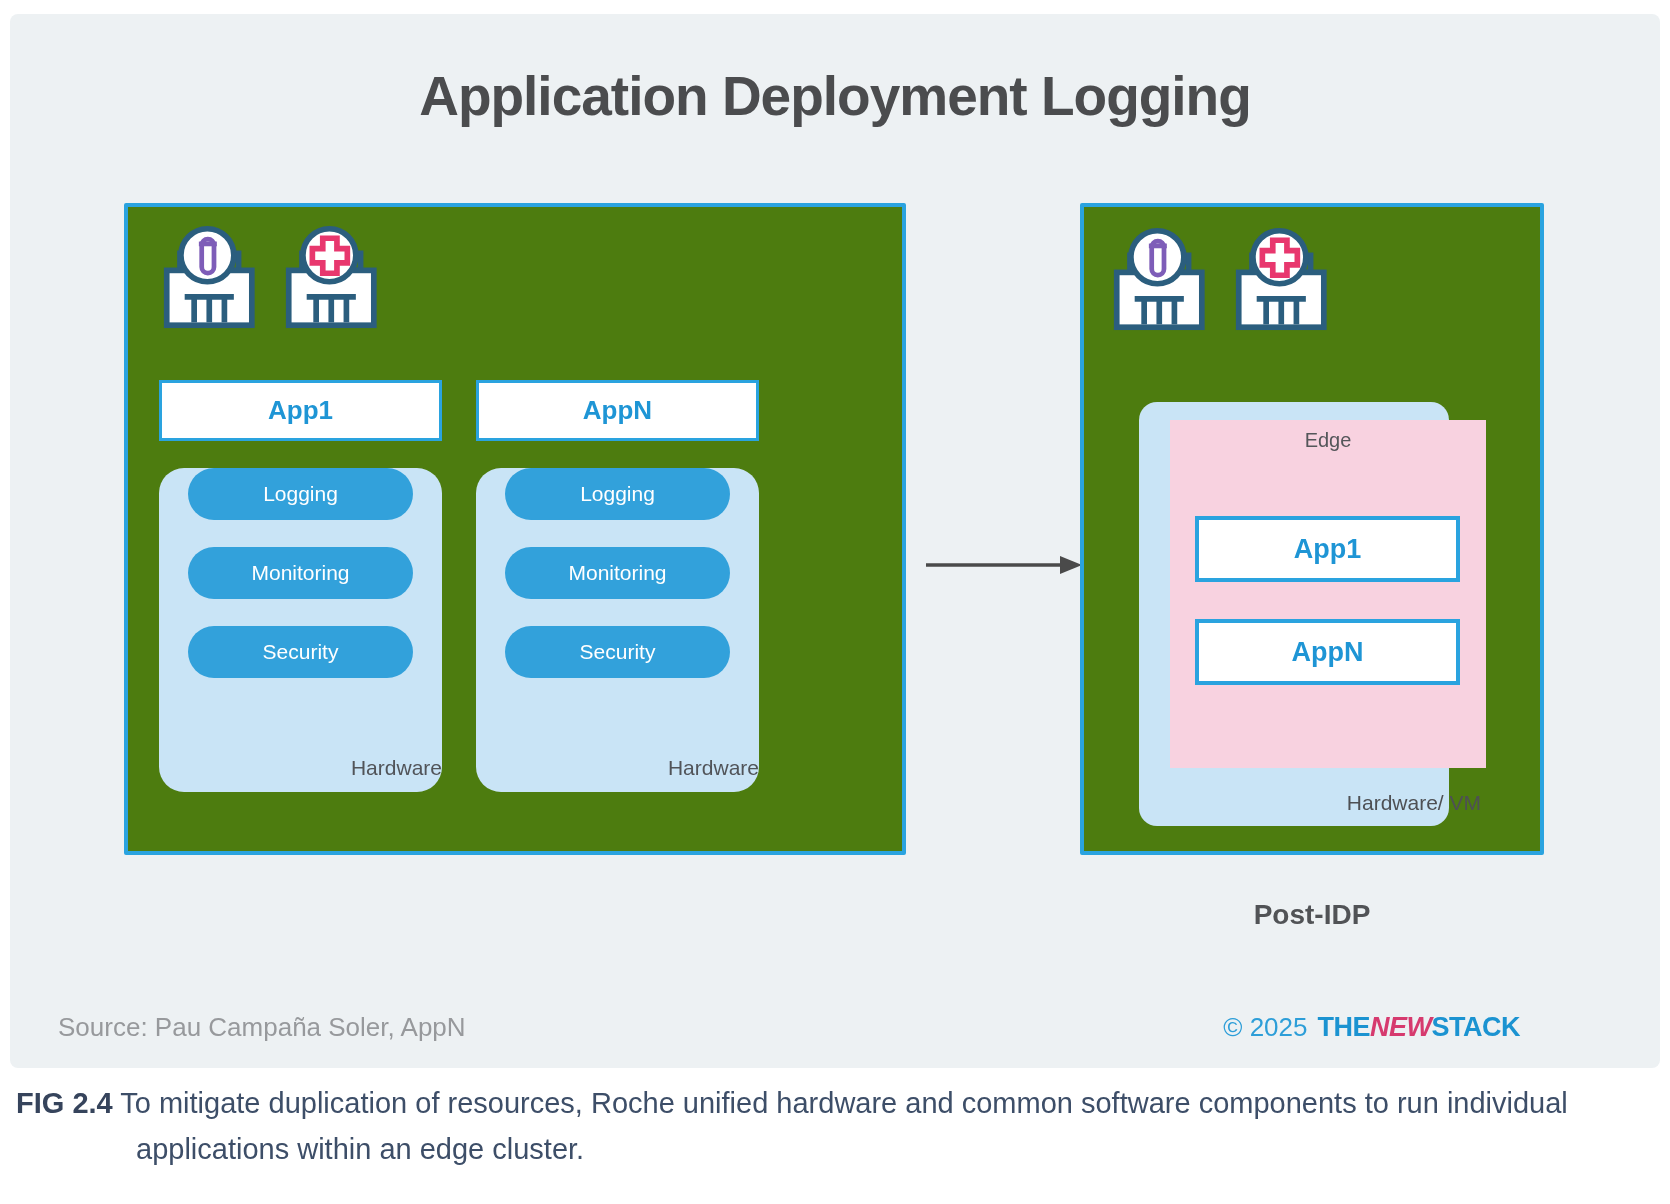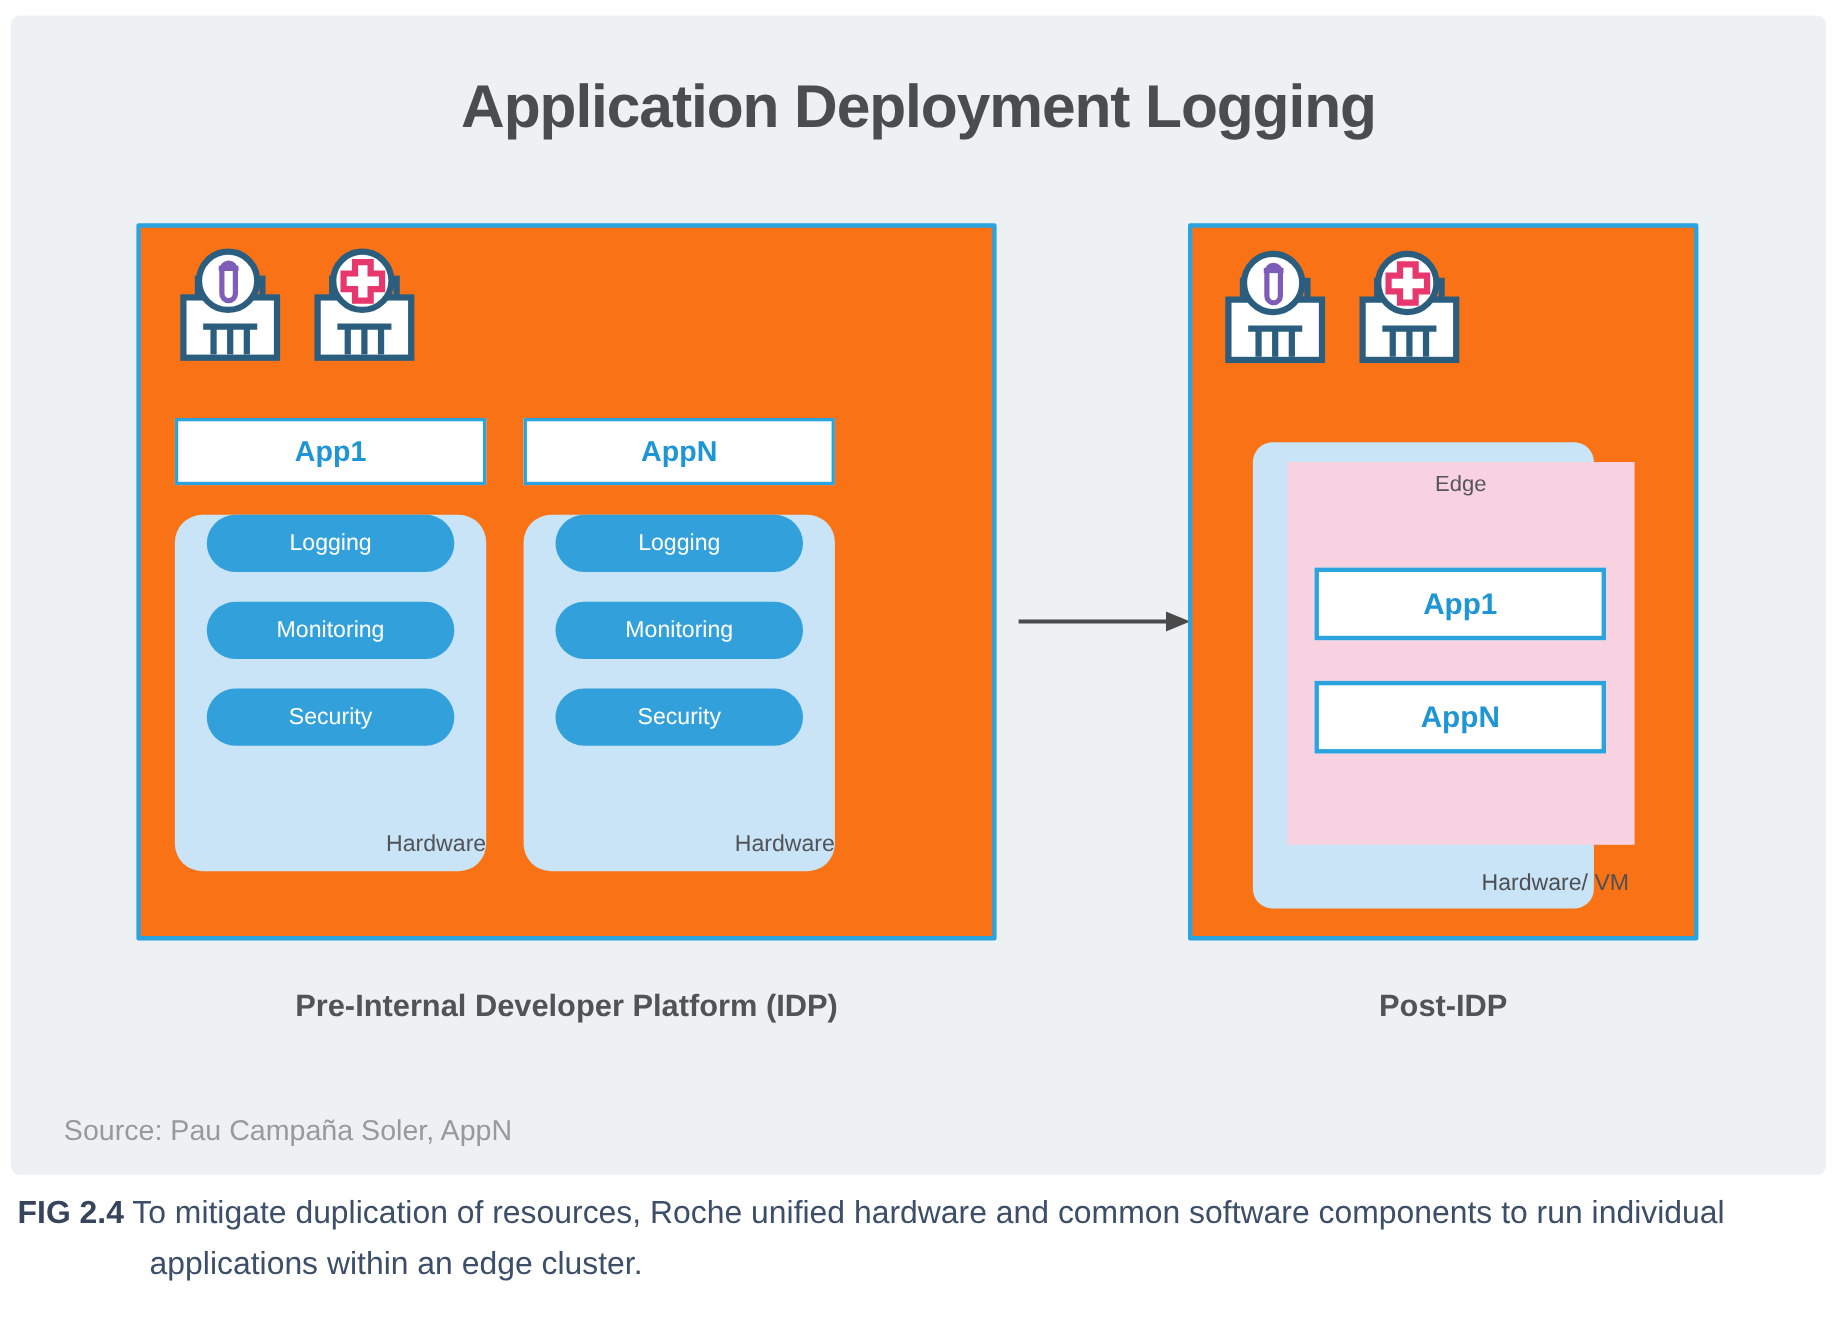--- a/index.html
+++ b/index.html
@@ -11,21 +11,21 @@
   .panel {
     position:absolute; left:10px; top:14px; width:1650px; height:1054px;
     background:#edf1f3; border-radius:8px;
   }
   .title {
     position:absolute; left:0; top:50px; width:100%; text-align:center;
     font-size:55px; font-weight:700; color:#4b4c4e; letter-spacing:-1px;
     font-stretch:condensed;
   }
   .group-box {
-    position:absolute; background:#f97316; border:4px solid #2aa3df; border-radius:2px;
+    position:absolute; background:#4d7c0f; border:4px solid #2aa3df; border-radius:2px;
   }
   .left-box  { left:114px; top:189px; width:782px; height:652px; }
   .right-box { left:1070px; top:189px; width:464px; height:652px; }
 
   .icons-row { position:absolute; display:flex; gap:10px; }
   .icons-left  { left:30px; top:18px; }
   .icons-right { left:24px; top:20px; }
   .building { width:112px; height:104px; }
 
   .stack-col { position:absolute; top:173px; width:283px; }
@@ -190,23 +190,26 @@
       <div class="hwc">
         <div class="edge-box">
           <div class="edge-label">Edge</div>
           <div class="app-big a1">App1</div>
           <div class="app-big an">AppN</div>
         </div>
         <div class="base-label hwvm">Hardware/ VM</div>
       </div>
     </div>
 
-    <div class="box-label left">Pre-Internal Developer Platform (IDP)</div>
     <div class="box-label right">Post-IDP</div>
 
     <div class="source">Source: Pau Campaña Soler, AppN</div>
+    <div class="copyright">
+      <span>© 2025</span>
+      <span class="brand"><span class="b-the">THE</span><span class="b-new">NEW</span><span class="b-stack">STACK</span></span>
+    </div>
   </div>
 
   <div class="caption">
     <span class="fig">FIG 2.4</span>
     <span>To mitigate duplication of resources, Roche unified hardware and common software components to run individual applications within an edge cluster.</span>
   </div>
 </div>
 
 </body></html>

